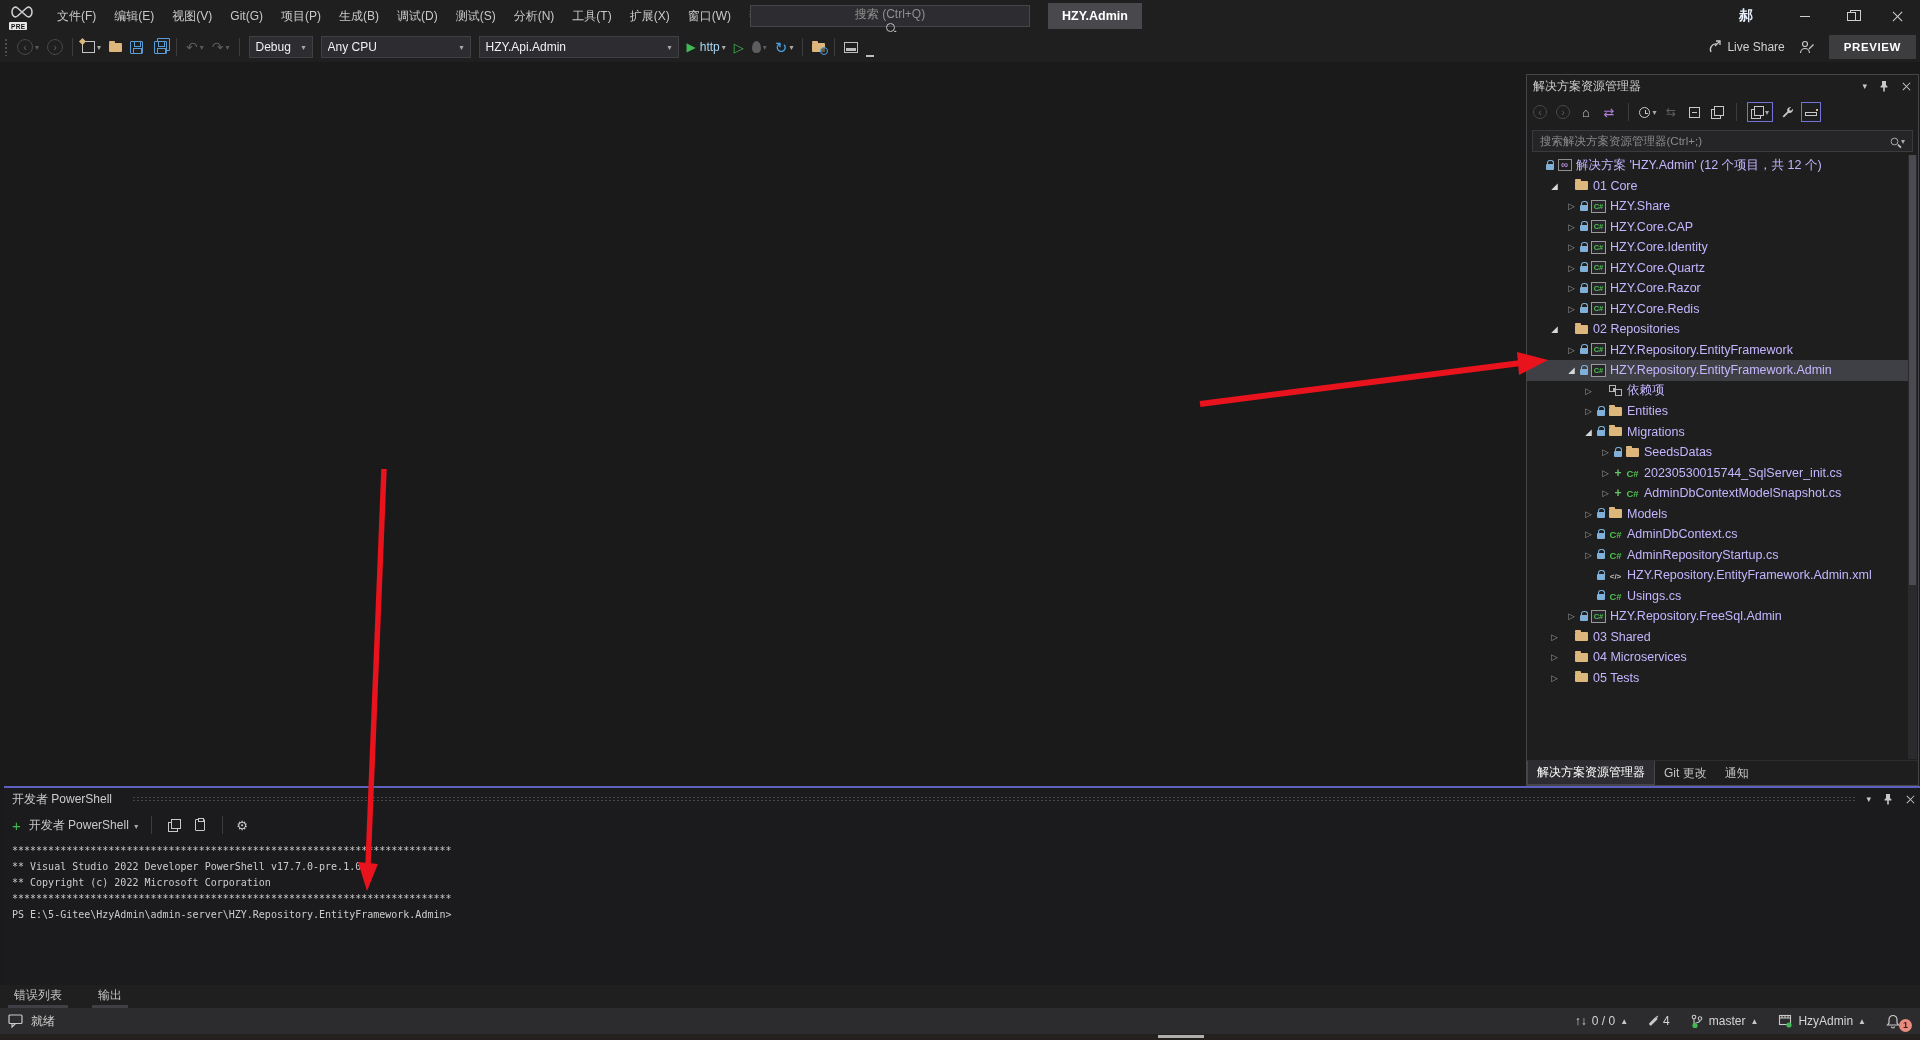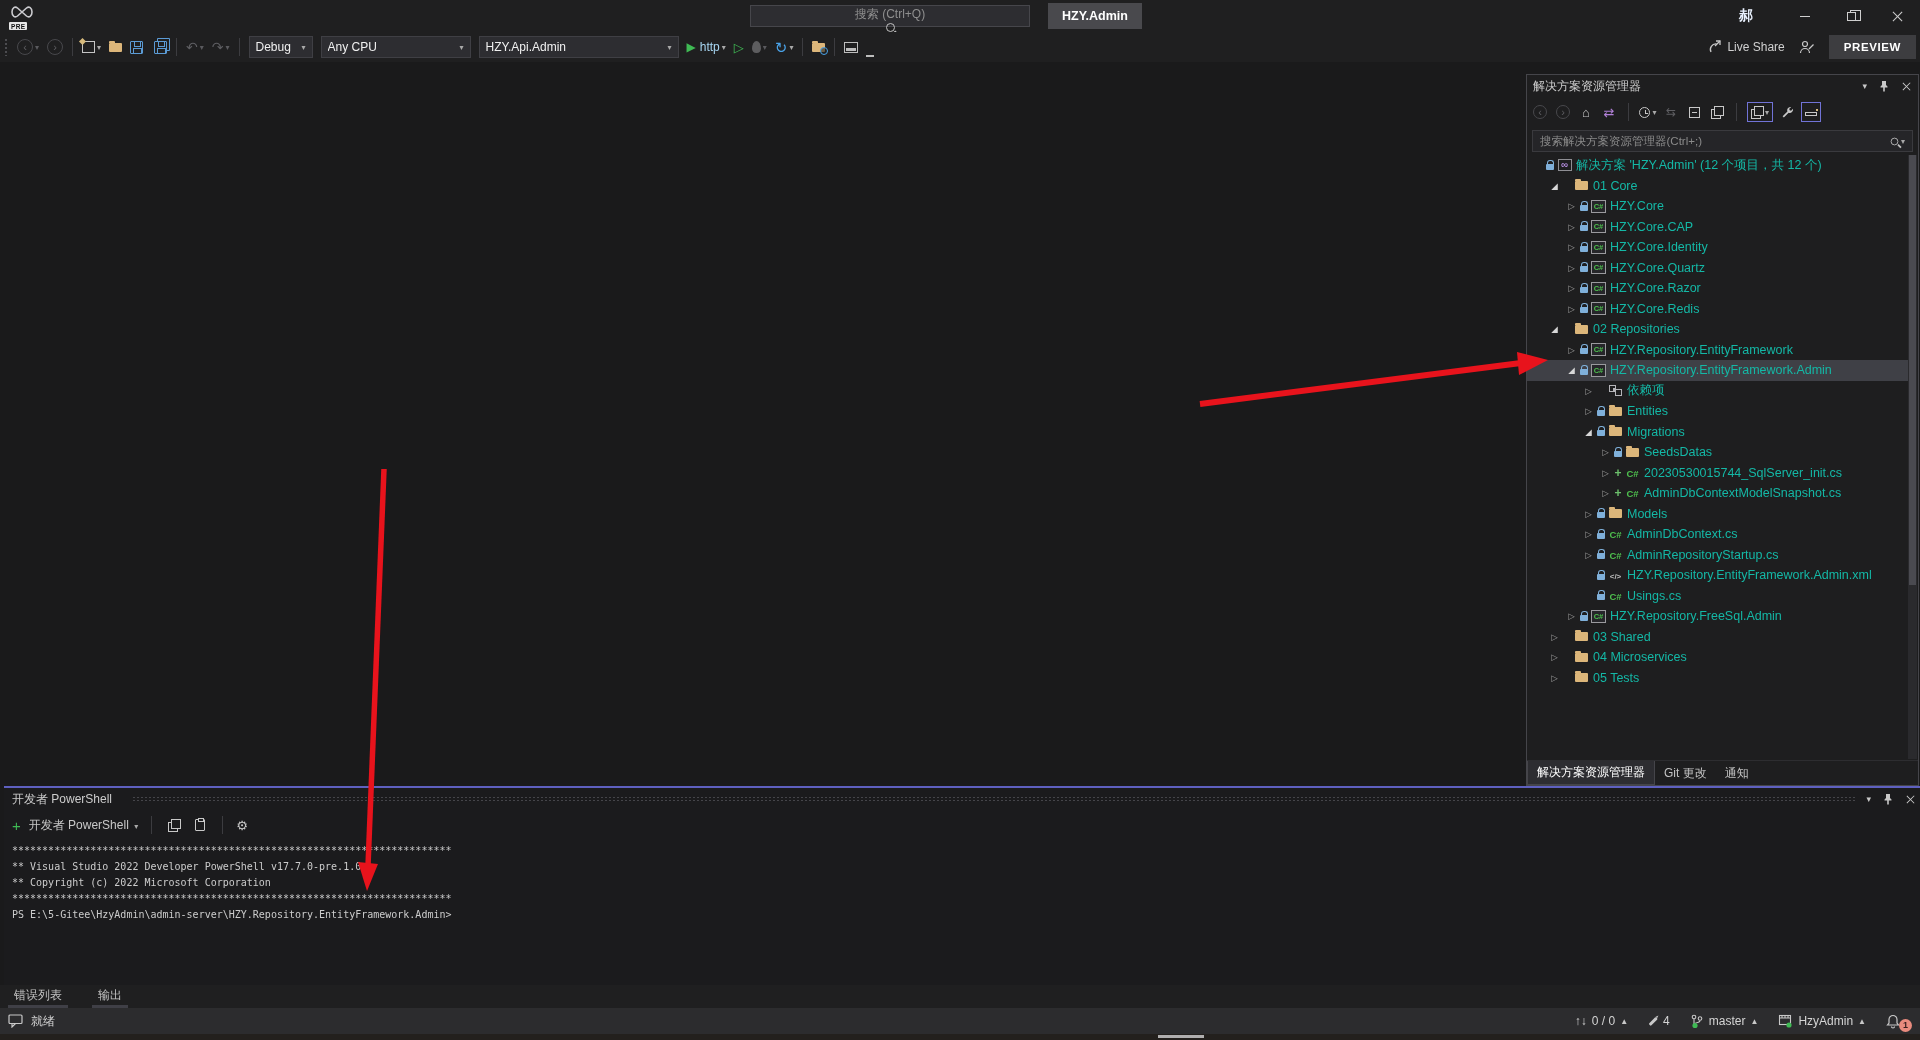--- a/index.html
+++ b/index.html
@@ -96,21 +96,21 @@
   .i-copysq::after { content:""; position:absolute; left:3px; top:0; width:8px; height:8px; border:1px solid #c8c8c8; background:#1e1e1f; }
   .toggled { border:1px solid #7173d6; padding:1px 3px; }
   .i-trackbar { width:12px; height:4px; border:1px solid #c8c8c8; position:relative; margin-top:4px; }
   .i-trackbar::before { content:""; position:absolute; right:-2px; top:-4px; width:2px; height:2px; background:#d7ba7d; }
   .purple { color:#b180d7; }
   .se-search { margin:3px 5px; height:22px; background:#252528; border:1px solid #3a3a3e; display:flex;
     align-items:center; padding:0 7px; color:#8a8a8a; font-size:11.5px; }
   .se-search .ph { flex:1; white-space:nowrap; overflow:hidden; }
 
   .tree { position:absolute; left:0; top:80px; right:10px; bottom:26px; overflow:hidden; }
-  .tree-row { display:flex; align-items:center; height:20.5px; white-space:nowrap; color:#14b8a6; }
+  .tree-row { display:flex; align-items:center; height:20.5px; white-space:nowrap; color:#c4b5fd; }
   .tree-row.selected { background:#3f4046; }
   .exp { flex:0 0 13px; display:flex; justify-content:center; font-size:8.5px; }
   .exp-c::after { content:"▷"; color:#9d9d9d; }
   .exp-e::after { content:"◢"; color:#d8d8d8; }
   .marker { flex:0 0 12px; display:flex; justify-content:center; align-items:center; }
   .i-lock { width:8px; height:6px; background:#7fb0da; border-radius:1px; position:relative; margin-top:3px; }
   .i-lock::before { content:""; position:absolute; top:-4px; left:1px; width:5px; height:5px;
     border:1.2px solid #7fb0da; border-bottom:none; border-radius:3px 3px 0 0; }
   .i-plus::after { content:"+"; color:#6cc06c; font-weight:700; font-size:12px; }
   .ticon { flex:0 0 17px; display:flex; justify-content:center; align-items:center; }
@@ -177,20 +177,35 @@
 
 <div id="app">
 
   <div class="titlebar">
     <div class="vs-logo">
       <svg width="24" height="18" viewBox="0 0 24 18">
         <path d="M2 9 C2 4.5 5 3 7.5 5 L12 9 L16.5 5 C19 3 22 4.5 22 9 C22 13.5 19 15 16.5 13 L12 9 L7.5 13 C5 15 2 13.5 2 9 Z" fill="none" stroke="#cbcbcf" stroke-width="1.6"></path>
       </svg>
       <span class="logo-badge">PRE</span>
     </div>
+    <nav class="menu-bar">
+        <span class="menu-item">文件(F)</span>
+        <span class="menu-item">编辑(E)</span>
+        <span class="menu-item">视图(V)</span>
+        <span class="menu-item">Git(G)</span>
+        <span class="menu-item">项目(P)</span>
+        <span class="menu-item">生成(B)</span>
+        <span class="menu-item">调试(D)</span>
+        <span class="menu-item">测试(S)</span>
+        <span class="menu-item">分析(N)</span>
+        <span class="menu-item">工具(T)</span>
+        <span class="menu-item">扩展(X)</span>
+        <span class="menu-item">窗口(W)</span>
+        <span class="menu-item">帮助(H)</span>
+      </nav>
     <div class="tb-search">
       <span class="ph">搜索 (Ctrl+Q)</span>
       <span class="mag"></span>
     </div>
     <div class="sol-badge">HZY.Admin</div>
     <div class="avatar">郝</div>
     <div class="win-btn" style="left:1782px">
         <span class="ic-min"></span>
       </div>
     <div class="win-btn" style="left:1828px">
@@ -369,21 +384,21 @@
           <span class="tree-label">01 Core</span>
         </div>
         <div class="tree-row" style="padding-left: 38px;">
           <span class="exp exp-c"></span>
           <span class="marker">
             <span class="i-lock"></span>
           </span>
           <span class="ticon">
             <span class="i-proj"></span>
           </span>
-          <span class="tree-label">HZY.Core</span>
+          <span class="tree-label">HZY.Share</span>
         </div>
         <div class="tree-row" style="padding-left: 38px;">
           <span class="exp exp-c"></span>
           <span class="marker">
             <span class="i-lock"></span>
           </span>
           <span class="ticon">
             <span class="i-proj"></span>
           </span>
           <span class="tree-label">HZY.Core.CAP</span>

